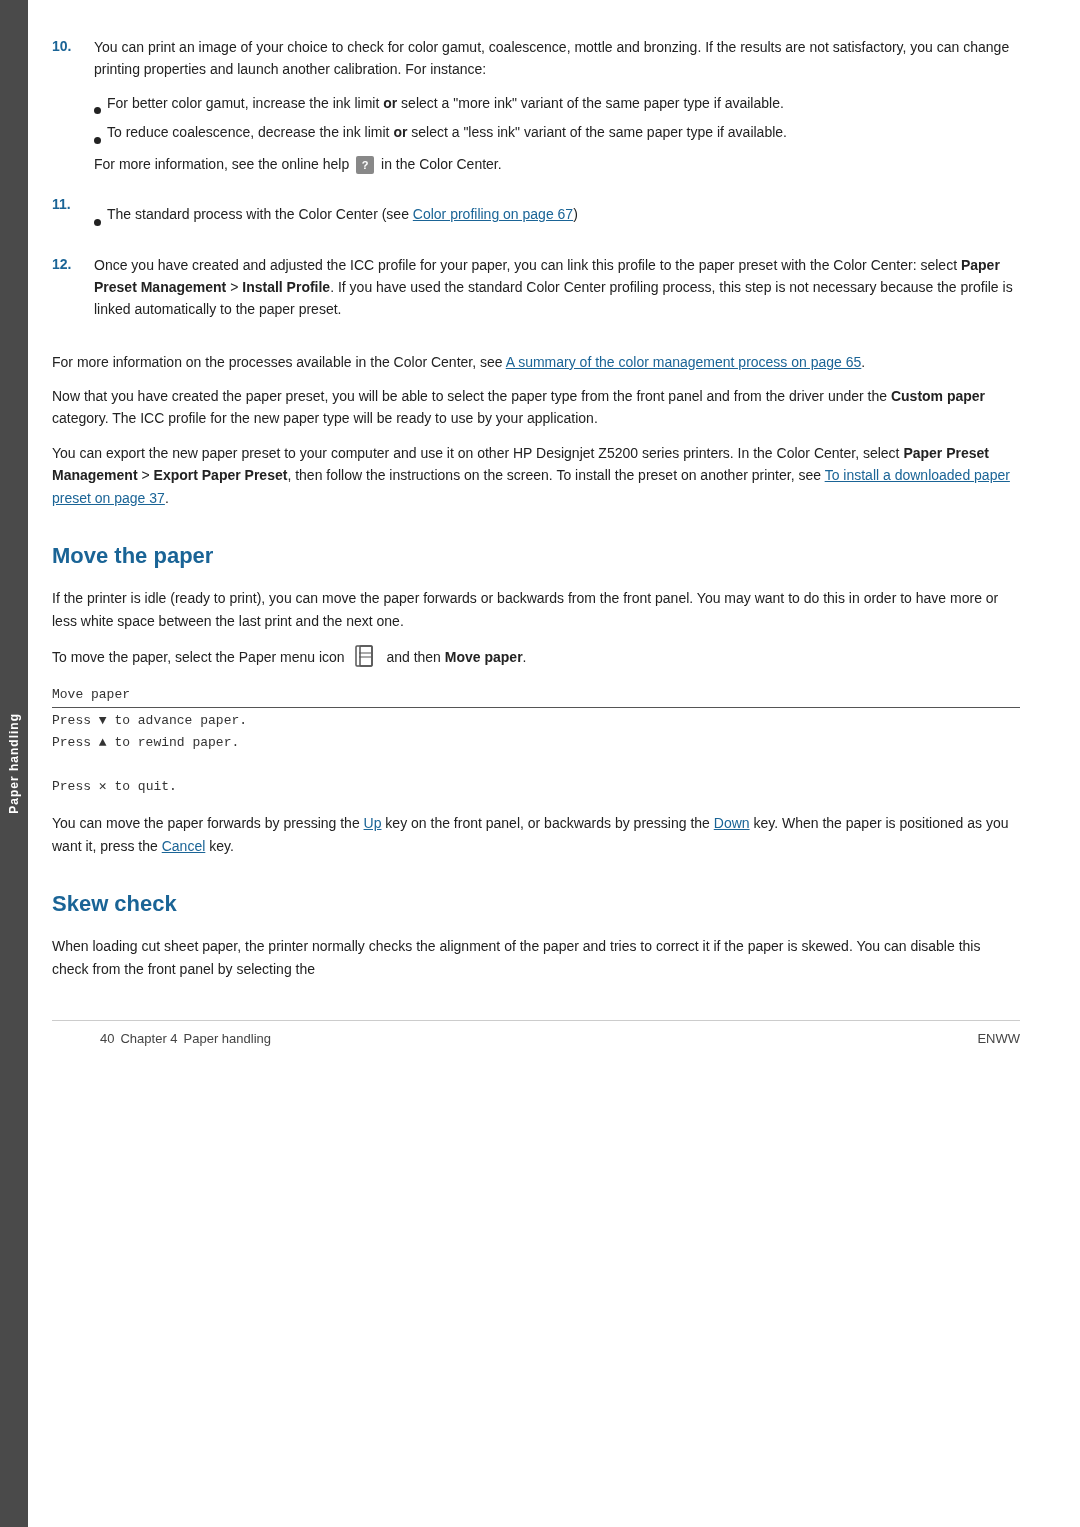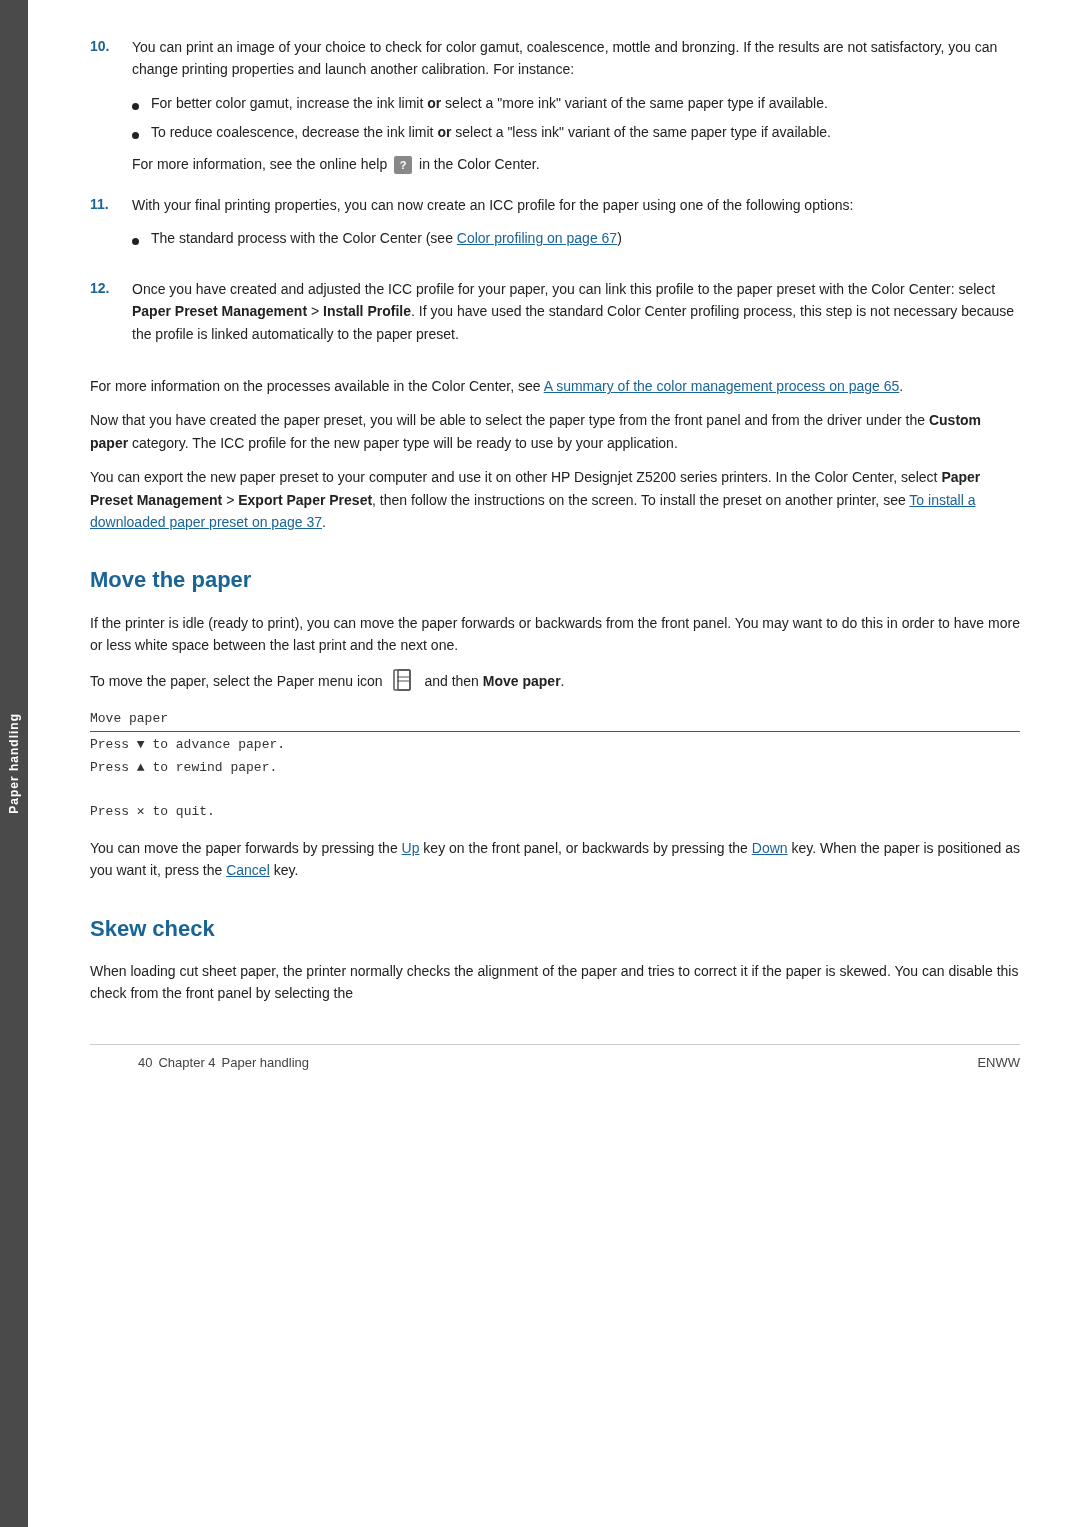--- a/index.html
+++ b/index.html
@@ -28,21 +28,21 @@
       font-size: 12px;
       font-weight: bold;
       writing-mode: vertical-rl;
       transform: rotate(180deg);
       white-space: nowrap;
       letter-spacing: 1px;
     }
 
     .main-content {
       flex: 1;
-      padding: 36px 60px 36px 62px;
+      padding: 36px 60px 36px 24px;
       max-width: 1052px;
     }
 
     .page-body {
       line-height: 1.55;
     }
 
     
     .step {
       display: flex;
@@ -63,23 +63,23 @@
     }
 
     
     .bullet-list {
       list-style: none;
       margin: 10px 0 10px 0;
     }
 
     .bullet-list li {
       display: flex;
-      gap: 12px;
+      gap: 6px;
       margin-bottom: 8px;
-      align-items: center;
+      align-items: flex-end;
     }
 
     .bullet-dot {
       width: 7px;
       height: 7px;
       background: #222;
       border-radius: 50%;
       margin-top: 5px;
       flex-shrink: 0;
     }
@@ -201,21 +201,20 @@
           <span>For more information, see the online help</span>
           <span class="help-icon">?</span>
           <span>in the Color Center.</span>
         </p>
       </div>
     </div>
 
     <div class="step">
       <span class="step-number">11.</span>
       <div class="step-content">
-        <p class="info-para">With your final printing properties, you can now create an ICC profile for the paper using one of the following options:</p>
         <ul class="bullet-list">
           <li>
             <span class="bullet-dot"></span>
             <span>
               <span>The standard process with the Color Center (see </span><a class="link">Color profiling on page 67</a><span>)</span>
             </span>
           </li>
         </ul>
       </div>
     </div>

